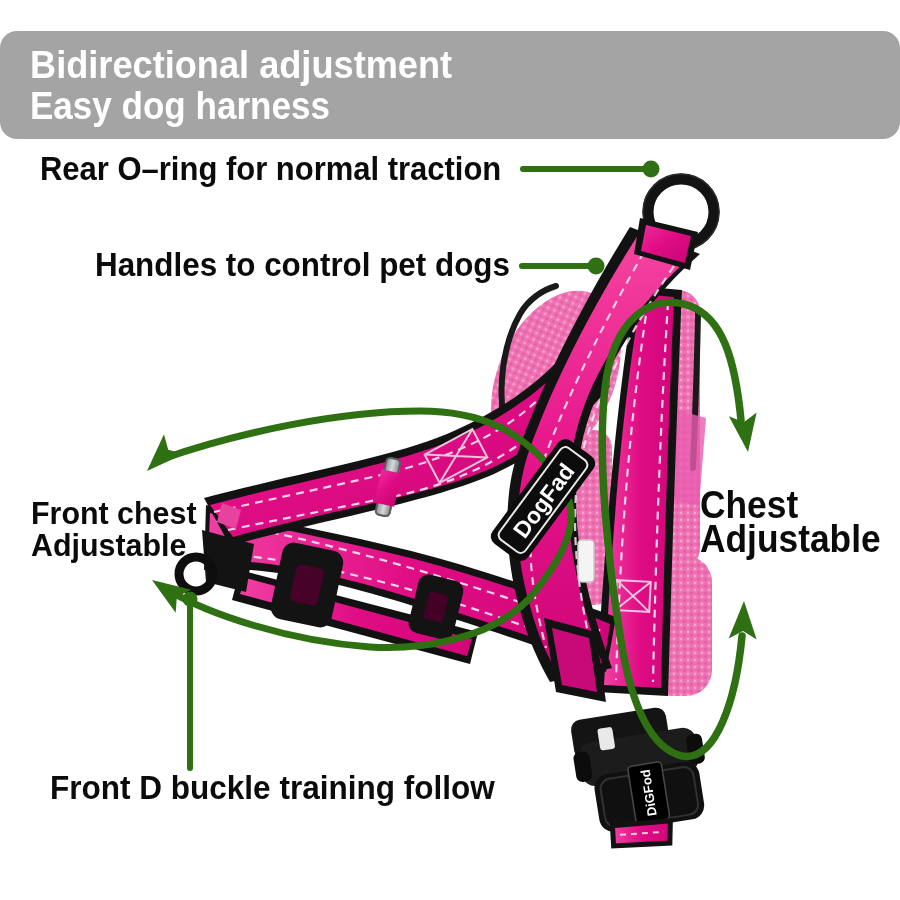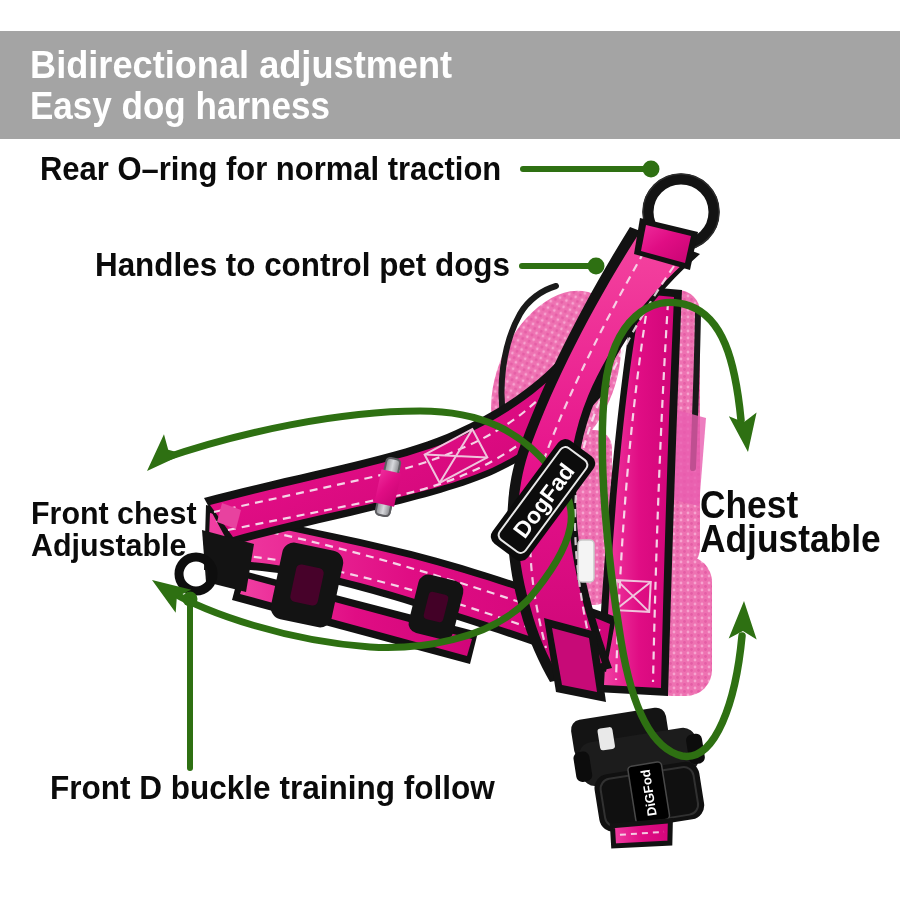--- a/index.html
+++ b/index.html
@@ -1,18 +1,18 @@
 <!DOCTYPE html>
 <html><head>
 <meta charset="utf-8">
 <style>
   html,body{margin:0;padding:0;background:#ffffff;}
   #stage{position:relative;width:900px;height:900px;overflow:hidden;background:#ffffff;
          font-family:"Liberation Sans",sans-serif;}
-  #banner{position:absolute;left:0;top:31px;width:900px;height:108px;background:#a4a4a4;}
+  #banner{position:absolute;left:0;top:31px;width:900px;height:108px;background:#a4a4a4;border-radius:17px;}
   .bline{position:absolute;left:30px;color:#ffffff;font-weight:bold;font-size:38px;line-height:38px;
          transform-origin:0 0;white-space:nowrap;}
   #banner-line1{top:15px;transform:scaleX(0.952);}
   #banner-line2{top:56px;transform:scaleX(0.922);}
   .callout{position:absolute;color:#0b0b0b;font-weight:bold;white-space:nowrap;transform-origin:0 0;}
   #label-rear{left:40px;top:151px;font-size:34px;line-height:34px;transform:scaleX(0.911);}
   #label-handles{left:95px;top:247px;font-size:34px;line-height:34px;transform:scaleX(0.923);}
   .fc-line{position:absolute;left:31px;font-size:32px;line-height:32px;font-weight:bold;color:#0b0b0b;
            transform-origin:0 0;transform:scaleX(0.95);white-space:nowrap;}
   #fc1{top:497px;}

